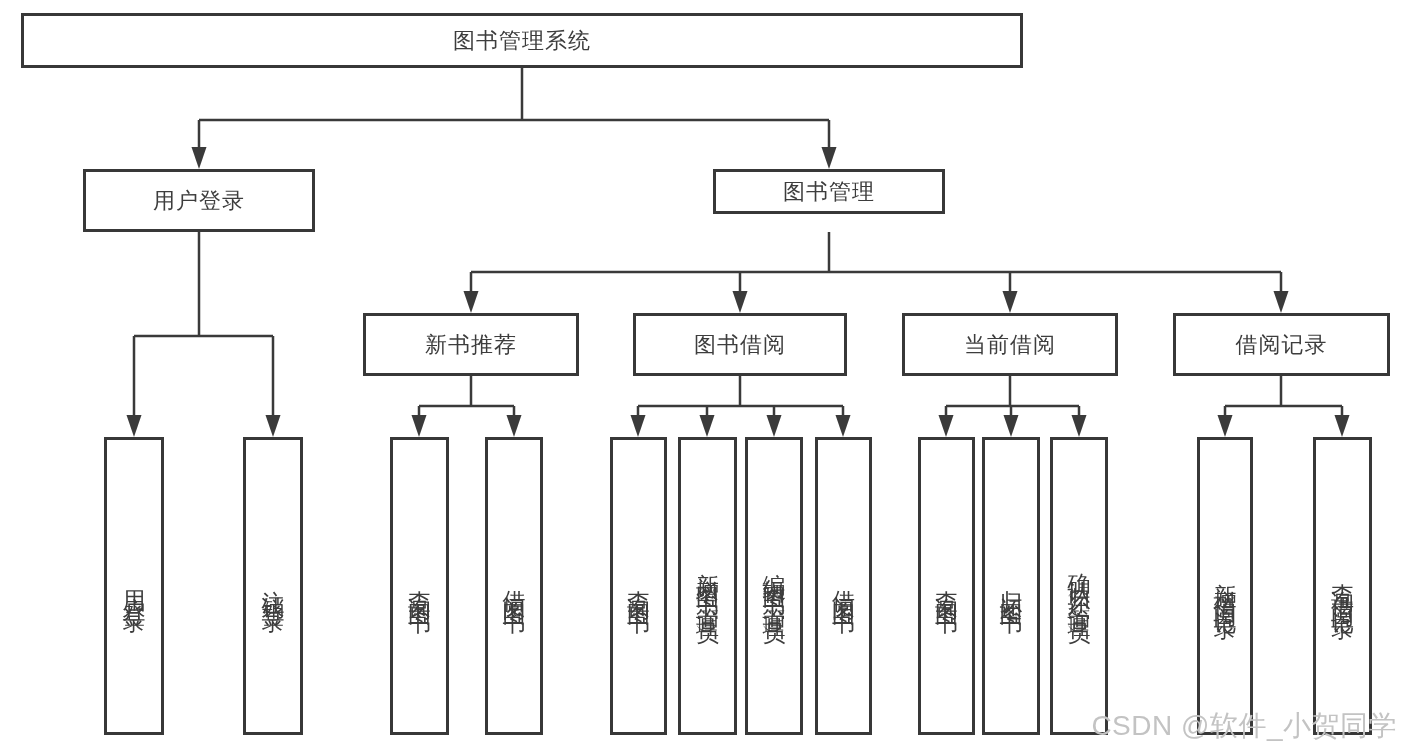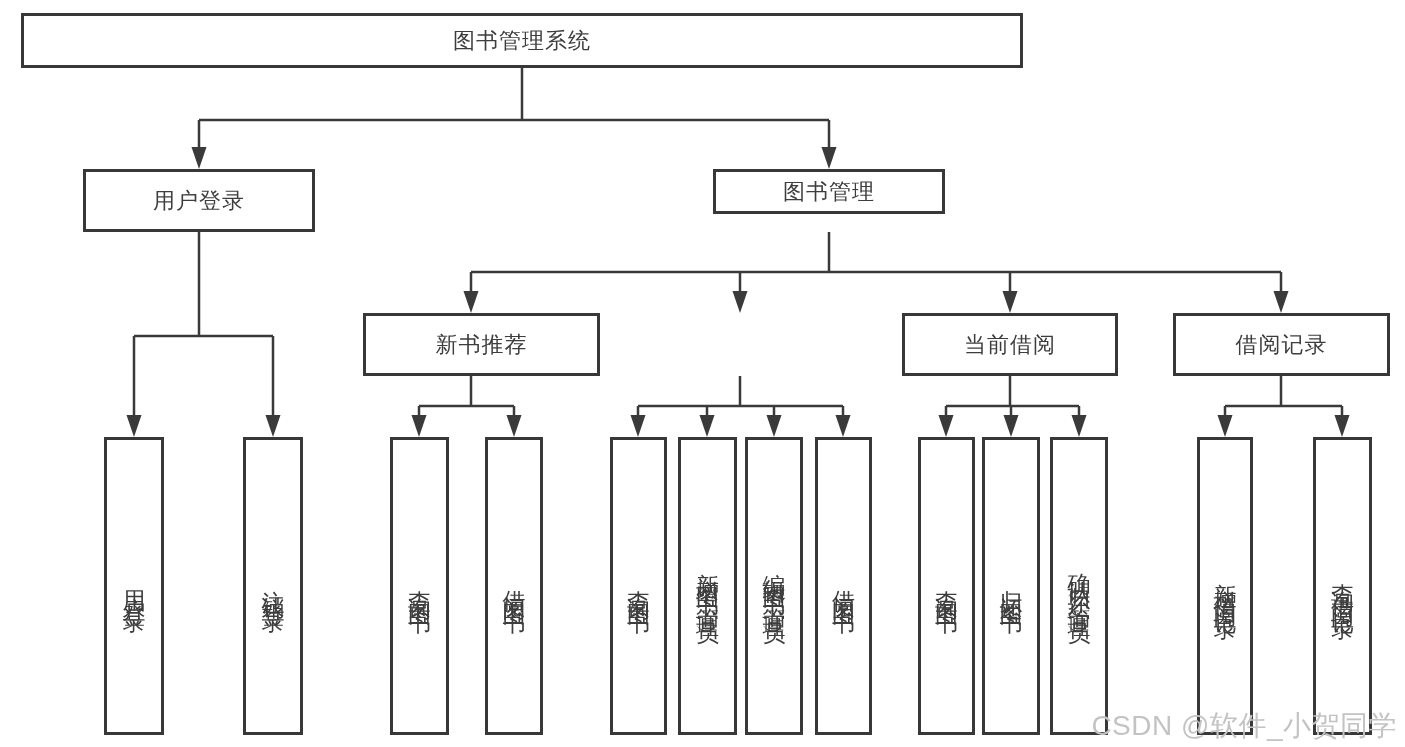--- a/index.html
+++ b/index.html
@@ -39,21 +39,21 @@
     font-size: 23px;
     letter-spacing: 7px;
     line-height: 1;
     color: #3d3d3d;
     white-space: nowrap;
   }
   
   .n-root { left: 21px;  top: 13px;  width: 1002px; height: 55px; }
   .n-l2a  { left: 83px;  top: 169px; width: 232px;  height: 63px; }
   .n-l2b  { left: 713px; top: 169px; width: 232px;  height: 45px; }
-  .n-l3a  { left: 363px; top: 313px; width: 237px;  height: 63px; }
+  .n-l3a  { left: 363px; top: 313px; width: 216px;  height: 63px; }
   .n-l3b  { left: 633px; top: 313px; width: 214px;  height: 63px; }
   .n-l3c  { left: 902px; top: 313px; width: 216px;  height: 63px; }
   .n-l3d  { left: 1173px;top: 313px; width: 217px;  height: 63px; }
   .leaf   { top: 437px; height: 298px; }
   .g1-0 { left: 104px;  width: 60px; }
   .g1-1 { left: 243px;  width: 60px; }
   .g2-0 { left: 390px;  width: 59px; }
   .g2-1 { left: 485px;  width: 58px; }
   .g3-0 { left: 610px;  width: 57px; }
   .g3-1 { left: 678px;  width: 59px; }
@@ -118,20 +118,23 @@
   <div class="box n-l2a">
     <span class="hlbl">用户登录</span>
   </div>
   <div class="box n-l2b">
     <span class="hlbl">图书管理</span>
   </div>
 
   <div class="box n-l3a">
     <span class="hlbl">新书推荐</span>
   </div>
+  <div class="box n-l3b">
+    <span class="hlbl">图书借阅</span>
+  </div>
   <div class="box n-l3c">
     <span class="hlbl">当前借阅</span>
   </div>
   <div class="box n-l3d">
     <span class="hlbl">借阅记录</span>
   </div>
 
   <div class="box leaf g1-0">
     <span class="vlbl">用户登录</span>
   </div>

